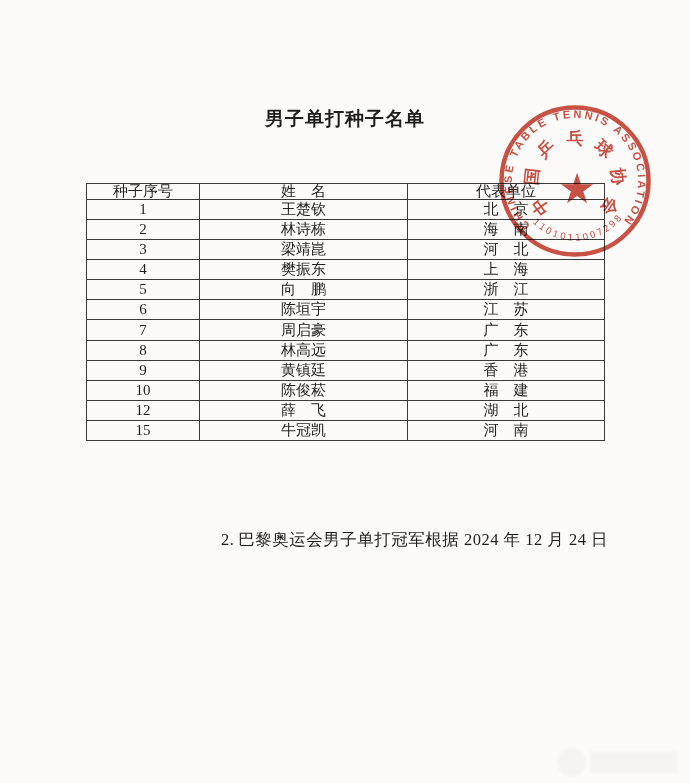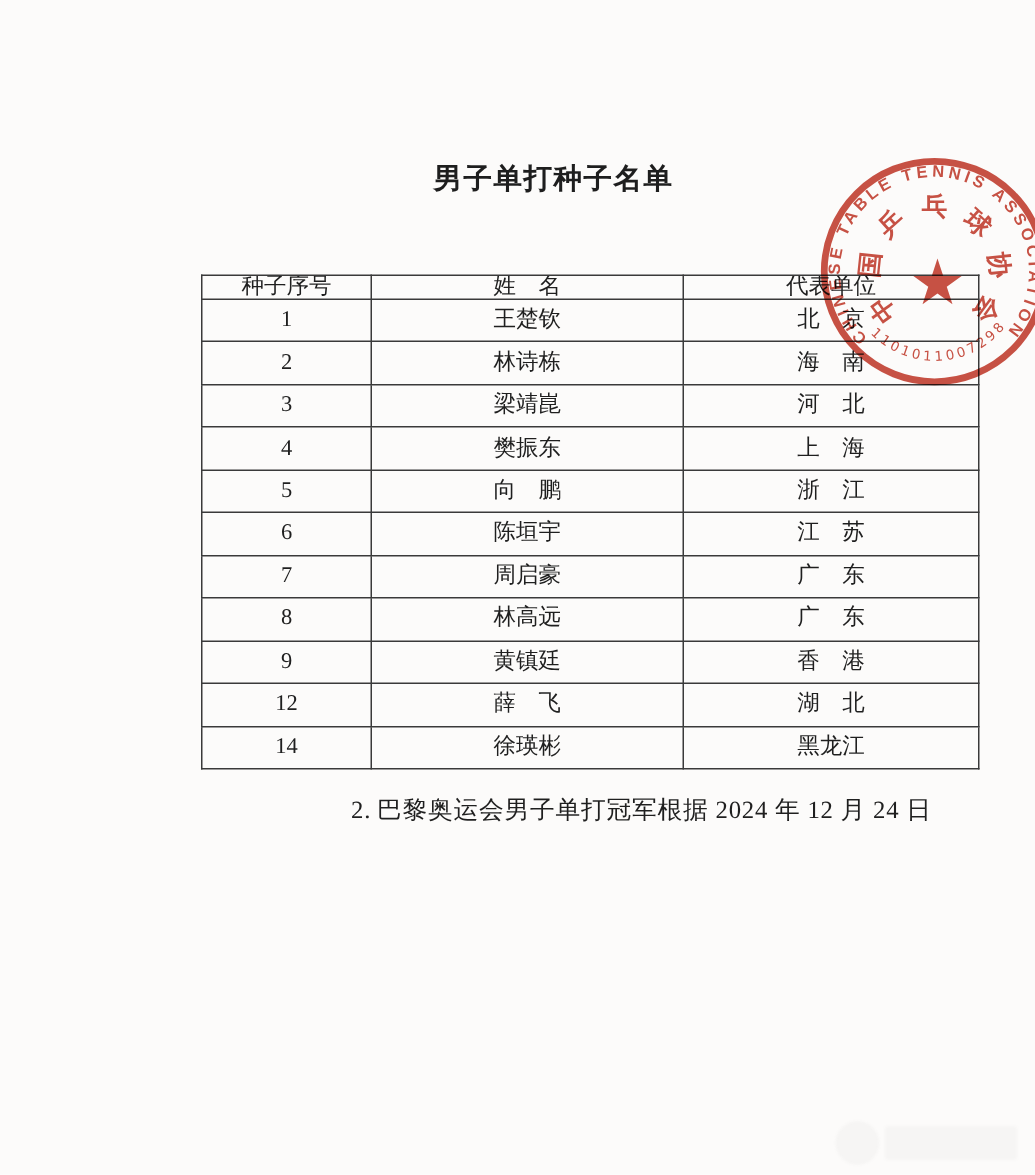--- a/index.html
+++ b/index.html
@@ -2,46 +2,46 @@
 <html style="--stamp-color: #c23a2b;"><head>
 <meta charset="utf-8">
 <style>
   html,body{margin:0;padding:0;}
   body{
     width:690px;height:783px;position:relative;overflow:hidden;
     background:#fcfbfa;
     font-family:"Liberation Serif","DejaVu Serif",serif;
     color:#222;
   }
-  .page{position:absolute;inset:0;margin-left:48px;}
+  .page{position:absolute;inset:0;}
   .doc-title{
     position:absolute;top:106px;left:0;right:0;
     text-align:center;font-size:19px;font-weight:bold;
     letter-spacing:1px;color:#1e1e1e;
   }
   table.seed-table{
-    position:absolute;left:86px;top:183px;width:518px;height:330px;
+    position:absolute;left:86px;top:183px;width:518px;height:258px;
     border-collapse:collapse;table-layout:fixed;
     font-size:15px;color:#1f1f1f;
   }
   table.seed-table th,table.seed-table td{
     border:1px solid #3a3a3a;
     text-align:center;vertical-align:middle;
     padding:0;line-height:1;font-weight:normal;
     overflow:hidden;white-space:nowrap;
   }
   table.seed-table th{font-size:15px;}
   .notes{
     position:absolute;left:123px;top:521px;width:520px;
     font-size:16.5px;line-height:38px;color:#1f1f1f;
     letter-spacing:0.5px;
   }
   .note-line{white-space:nowrap;}
   .note-line .no{margin-right:4px;}
-  .note-line.indent1{padding-left:63px;}
+  .note-line.indent1{padding-left:63px;text-align:center;}
   .note-line.indent2{padding-left:82px;}
   .stamp{
     position:absolute;left:494px;top:100px;width:162px;height:162px;
     opacity:0.88;mix-blend-mode:multiply;pointer-events:none;
   }
   .stamp svg{width:100%;height:100%;}
   .stamp-ring{fill:none;stroke:var(--stamp-color,#c23a2b);stroke-width:4.5px;}
   .stamp-ring-text{
     fill:var(--stamp-color,#c23a2b);
     font-family:"Liberation Sans","DejaVu Sans",sans-serif;
@@ -133,28 +133,33 @@
           <td>8</td>
           <td>林高远</td>
           <td>广　东</td>
         </tr>
         <tr>
           <td>9</td>
           <td>黄镇廷</td>
           <td>香　港</td>
         </tr>
         <tr>
+          <td>10</td>
+          <td>陈俊菘</td>
+          <td>福　建</td>
+        </tr>
+        <tr>
           <td>12</td>
           <td>薛　飞</td>
           <td>湖　北</td>
         </tr>
         <tr>
-          <td>14</td>
-          <td>徐瑛彬</td>
-          <td>黑龙江</td>
+          <td>15</td>
+          <td>牛冠凯</td>
+          <td>河　南</td>
         </tr>
       </tbody>
   </table>
 
   <div class="notes">
     <div class="note-line indent1">
       <span class="no">2.</span><span>巴黎奥运会男子单打冠军根据 2024 年 12 月 24 日</span>
     </div>
   </div>
 

